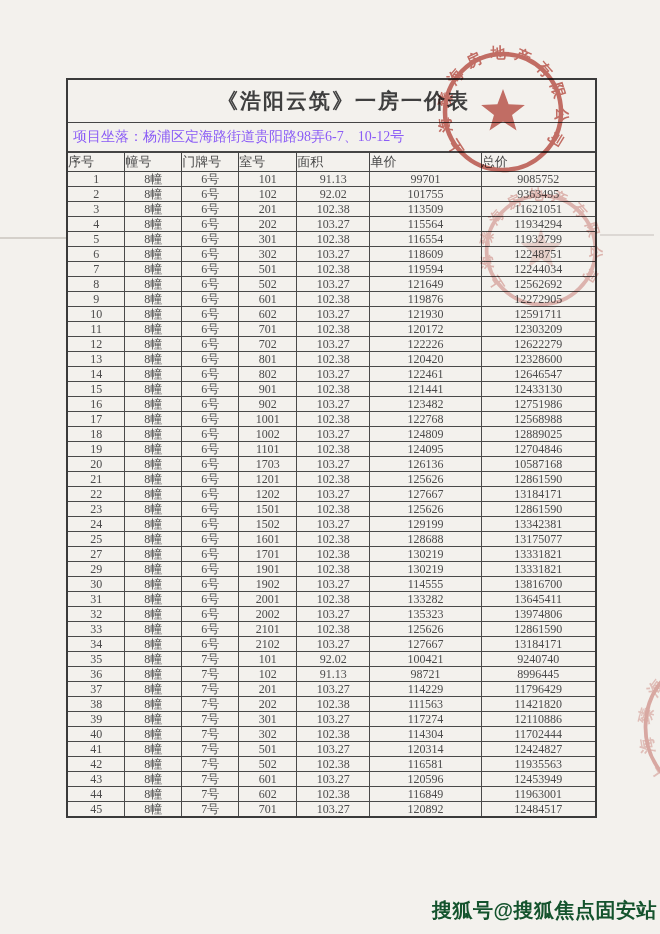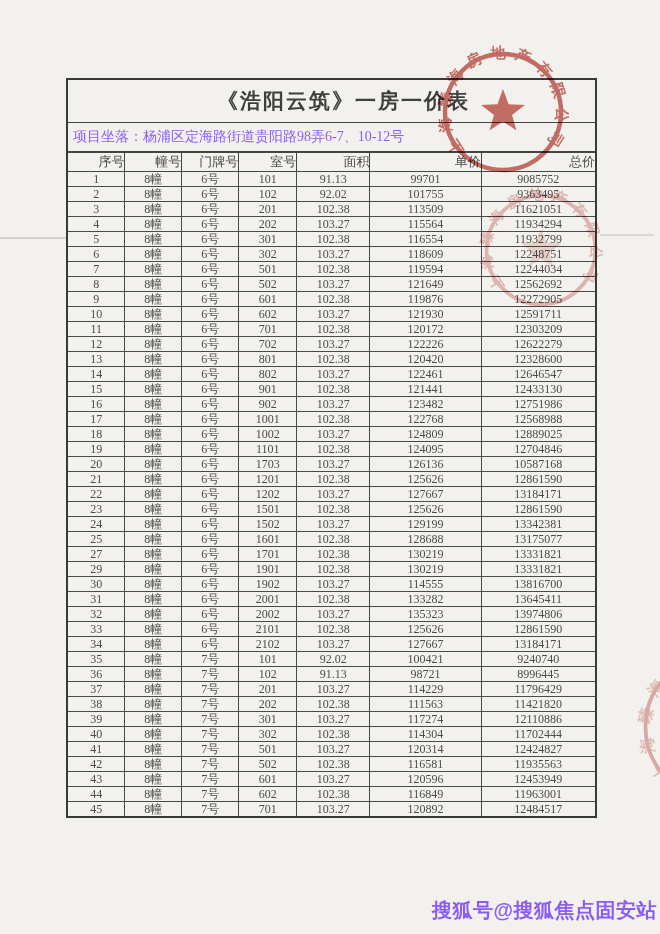--- a/index.html
+++ b/index.html
@@ -29,42 +29,42 @@
   }
   .location{
     height:28px;line-height:28px;font-size:14px;color:#8b5cf6;
     padding-left:5px;border-bottom:1px solid #454545;white-space:nowrap;
   }
   table.price{
     width:100%;border-collapse:collapse;table-layout:fixed;
   }
   table.price th{
     height:17px;font-size:13px;font-weight:normal;color:#4a4a4a;
-    border:1px solid #454545;padding:0;text-align:right;
+    border:1px solid #454545;padding:0;text-align:left;
   }
   table.price td{
     height:14px;font-size:12px;color:#4c4c4c;
     border:1px solid #4a4a4a;padding:0;text-align:center;
     line-height:1;white-space:nowrap;overflow:hidden;
   }
   table.price tr>*:first-child{border-left:none;}
   table.price tr>*:last-child{border-right:none;}
   table.price tbody tr:last-child td{border-bottom:none;}
 
   
   .seal{position:absolute;color:#c0544a;mix-blend-mode:multiply;pointer-events:none;}
   .seal-1{left:423px;top:32px;opacity:.82;}
   .seal-2{left:466px;top:175px;opacity:.38;}
   .seal-3{left:618px;top:627px;opacity:.45;}
   .seal text{font-family:"Liberation Serif","DejaVu Serif",serif;font-weight:bold;}
 
   .watermark{
     position:absolute;right:3px;top:897px;
     font-family:"Liberation Sans","DejaVu Sans",sans-serif;
-    font-size:20px;font-weight:800;color:#8b5cf6;letter-spacing:0.5px;
+    font-size:20px;font-weight:800;color:#14532d;letter-spacing:0.5px;
     white-space:nowrap;
   }
 </style>
 </head>
 <body>
 
 <div class="page">
 
   <div class="scanline left"></div>
   <div class="scanline right"></div>

